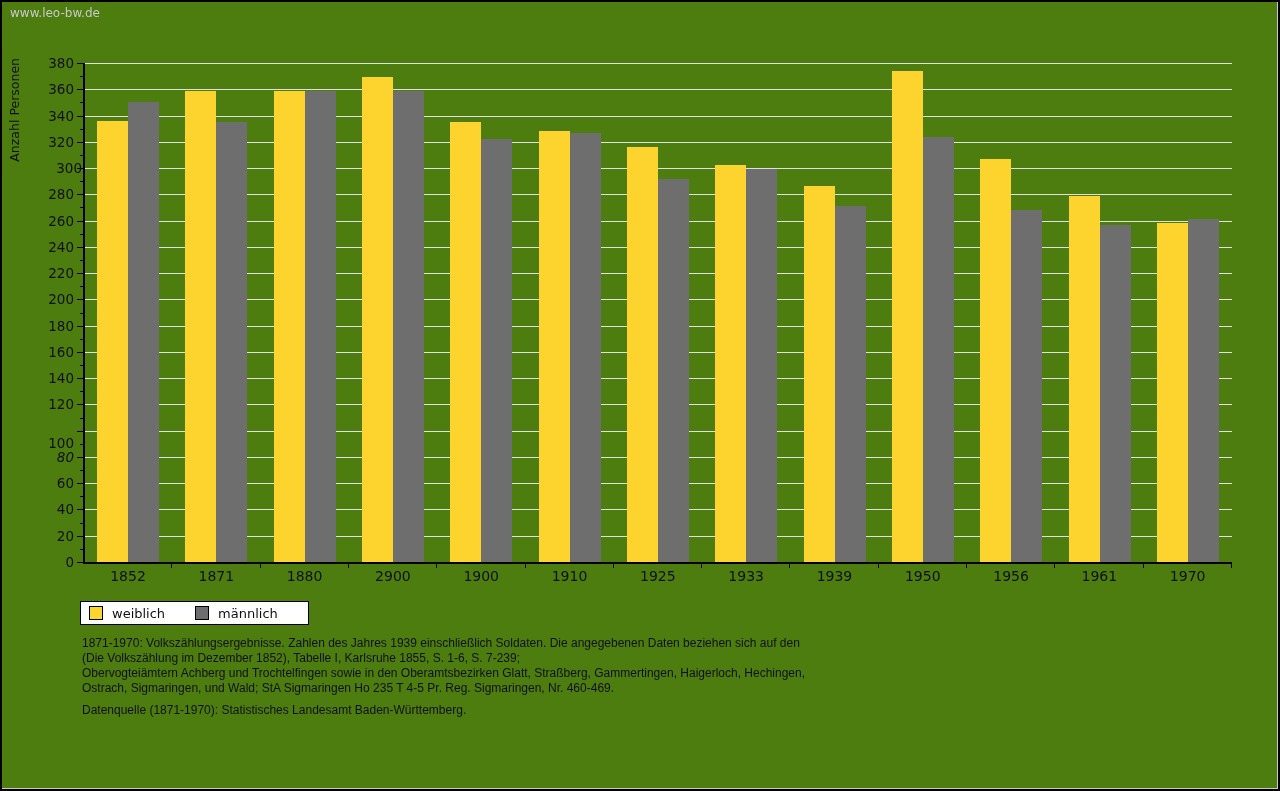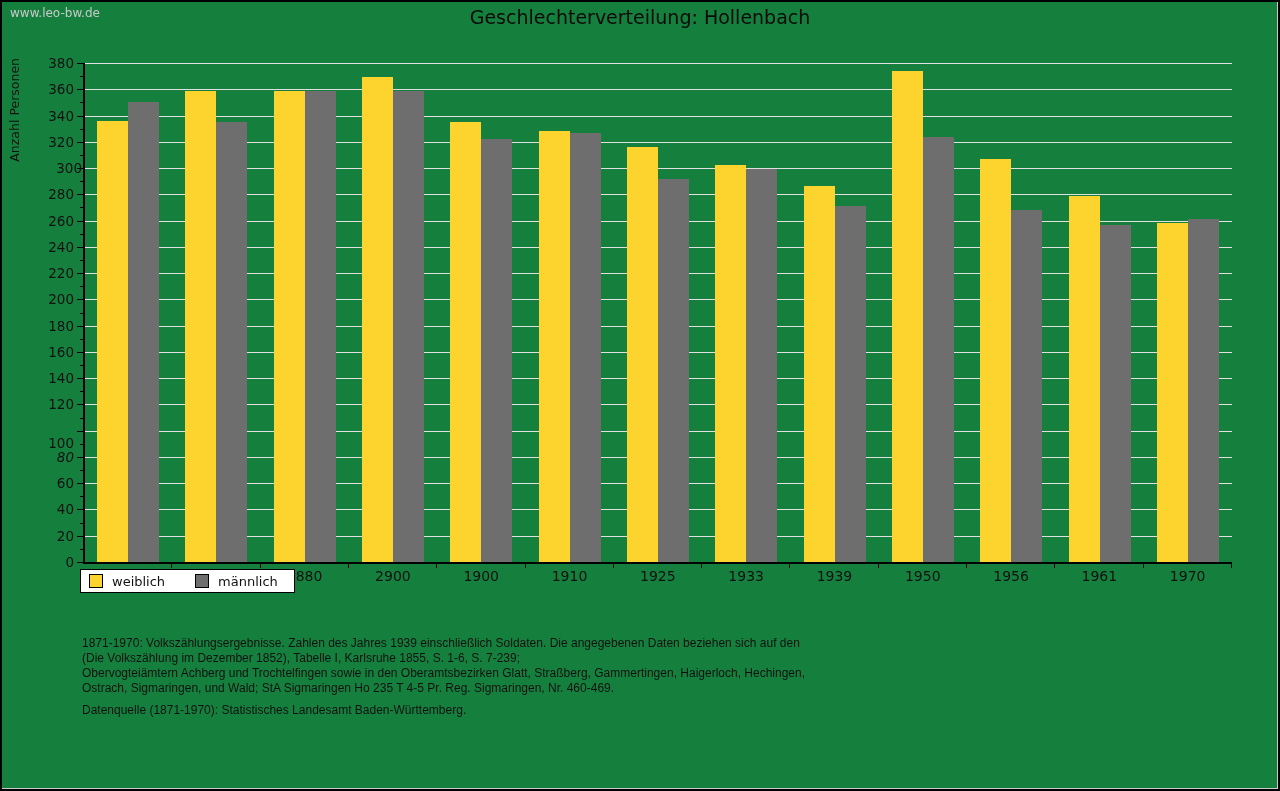--- a/index.html
+++ b/index.html
@@ -2,21 +2,21 @@
 <html><head>
 <meta charset="utf-8">
 <style>
   html,body{margin:0;padding:0;background:#ffffff;}
   #canvas{
     position:relative;
     width:1280px;height:791px;
     box-sizing:border-box;
     border:2px solid #000;
     box-shadow:inset -1px -1px 0 #c8c8c8;
-    background:#15803d;
+    background:#4d7c0f;
     font-family:"DejaVu Sans", sans-serif;
     overflow:hidden;
   }
   .watermark{
     position:absolute;left:8px;top:4px;
     font-size:12px;color:#c9c9c9;
   }
   .chart-title{
     position:absolute;left:0;top:4px;width:100%;
     text-align:center;font-size:19px;color:#0a0a0a;
@@ -30,44 +30,43 @@
   .y-tick-label{
     position:absolute;width:46px;text-align:right;
     font-size:13.5px;color:#111;line-height:16px;
   }
   .x-tick-label{
     position:absolute;width:88px;text-align:center;
     font-size:14px;color:#111;
   }
   .bar{position:absolute;}
   .legend{
-    position:absolute;left:78px;top:567px;
+    position:absolute;left:78px;top:599px;
     display:flex;align-items:center;gap:30px;
     border:1px solid #000;background:#fff;
-    padding:3px 16px 3px 8px;height:16px;
+    padding:3px 30px 3px 8px;height:16px;
   }
   .legend-item{display:flex;align-items:center;gap:9px;}
   .legend-swatch{width:12px;height:12px;border:1px solid #000;}
   .legend-label{font-size:13px;color:#111;}
   .notes{
     position:absolute;left:80px;top:634px;width:1130px;
     font-family:"Liberation Sans", sans-serif;
     font-size:12px;line-height:15px;color:#111;
   }
   .note-line{min-height:15px;white-space:nowrap;}
   .datasource-line{margin-top:7px;}
 </style>
 </head>
 <body>
 
 <div id="canvas">
 
   <div class="watermark">www.leo-bw.de</div>
 
-  <div class="chart-title">Geschlechterverteilung: Hollenbach</div>
 
   <div class="y-axis-title">Anzahl Personen</div>
 
   <div id="plot-layer">
       <div class="gridline" style="position: absolute; left: 82px; top: 533.737px; width: 1148px; height: 1px; background: rgb(224, 224, 224);"></div>
       <div class="gridline" style="position: absolute; left: 82px; top: 507.474px; width: 1148px; height: 1px; background: rgb(224, 224, 224);"></div>
       <div class="gridline" style="position: absolute; left: 82px; top: 481.211px; width: 1148px; height: 1px; background: rgb(224, 224, 224);"></div>
       <div class="gridline" style="position: absolute; left: 82px; top: 454.947px; width: 1148px; height: 1px; background: rgb(224, 224, 224);"></div>
       <div class="gridline" style="position: absolute; left: 82px; top: 428.684px; width: 1148px; height: 1px; background: rgb(224, 224, 224);"></div>
       <div class="gridline" style="position: absolute; left: 82px; top: 402.421px; width: 1148px; height: 1px; background: rgb(224, 224, 224);"></div>

